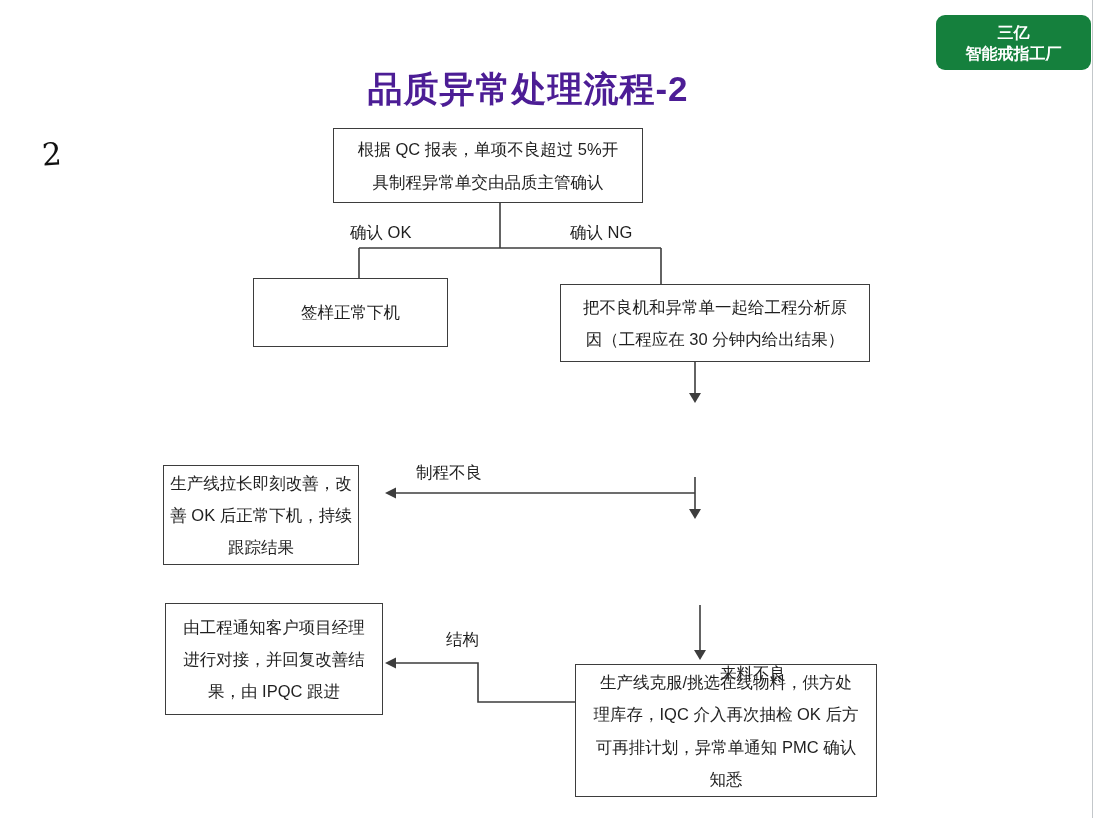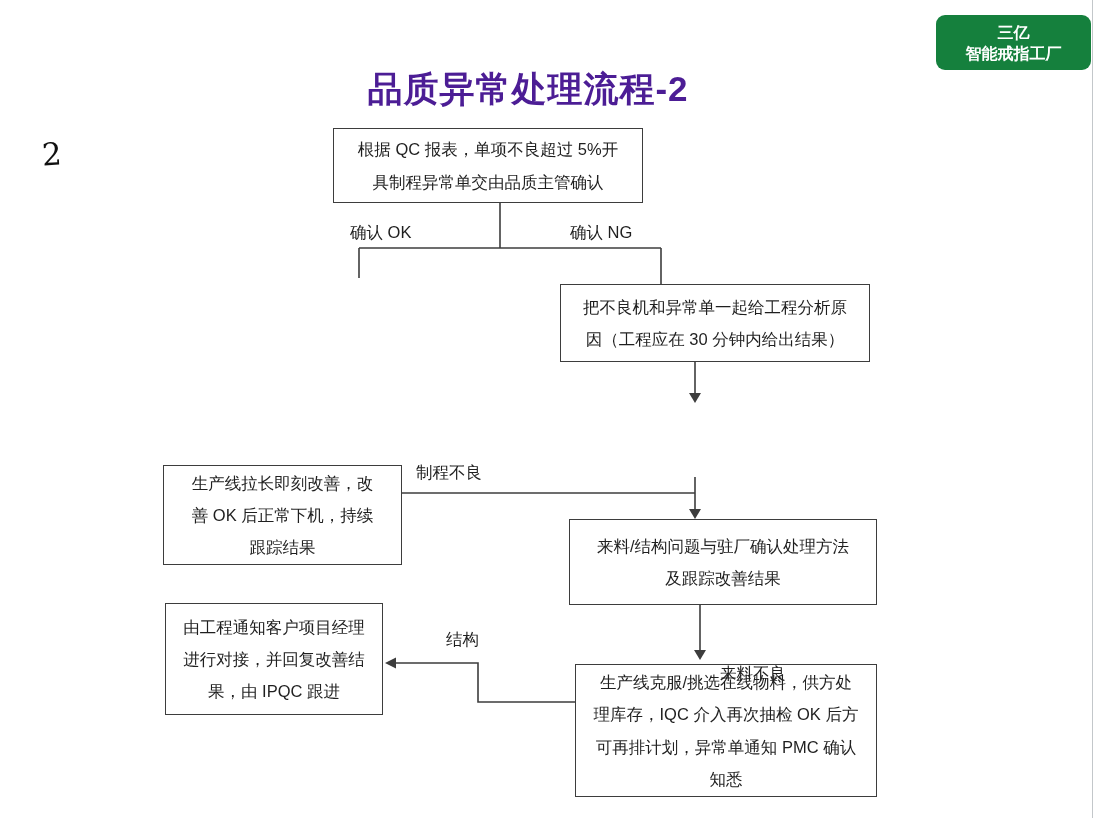--- a/index.html
+++ b/index.html
@@ -99,31 +99,30 @@
   <div class="title">品质异常处理流程-2</div>
 
   <div class="badge">
     <span class="l1">三亿</span>
     <span class="l2">智能戒指工厂</span>
   </div>
 
   <div class="box" style="left:333px;top:128px;width:310px;height:75px;">根据 QC 报表，单项不良超过 5%开
 具制程异常单交由品质主管确认</div>
 
+  <div class="box" style="left:253px;top:278px;width:195px;height:69px;">签样正常下机</div>
 
   <div class="box" style="left:560px;top:284px;width:310px;height:78px;">把不良机和异常单一起给工程分析原
 因（工程应在 30 分钟内给出结果）</div>
 
 
-  <div class="box" style="left:163px;top:465px;width:239px;height:100px;">生产线拉长即刻改善，改
+  <div class="box" style="left:163px;top:465px;width:196px;height:100px;">生产线拉长即刻改善，改
 善 OK 后正常下机，持续
 跟踪结果</div>
 
-  <div class="box" style="left:569px;top:519px;width:308px;height:86px;">来料/结构问题与驻厂确认处理方法
-及跟踪改善结果</div>
 
   <div class="box" style="left:165px;top:603px;width:218px;height:112px;">由工程通知客户项目经理
 进行对接，并回复改善结
 果，由 IPQC 跟进</div>
 
   <div class="box" style="left:575px;top:664px;width:302px;height:133px;">生产线克服/挑选在线物料，供方处
 理库存，IQC 介入再次抽检 OK 后方
 可再排计划，异常单通知 PMC 确认
 知悉</div>
 

